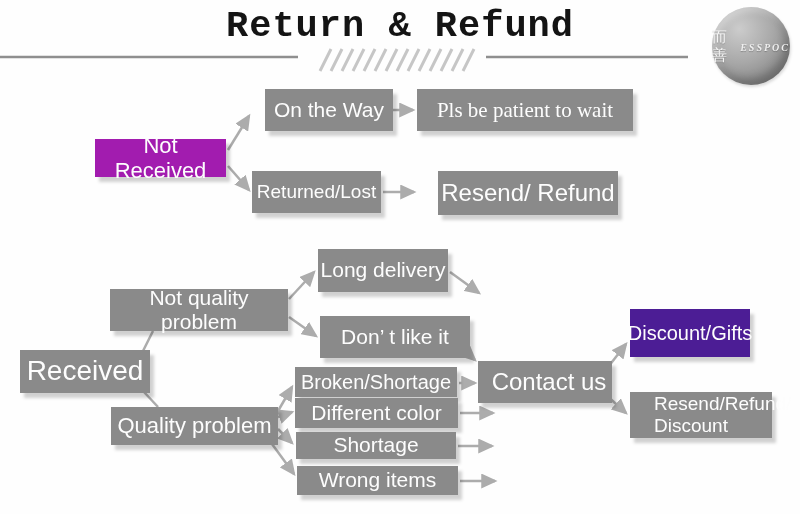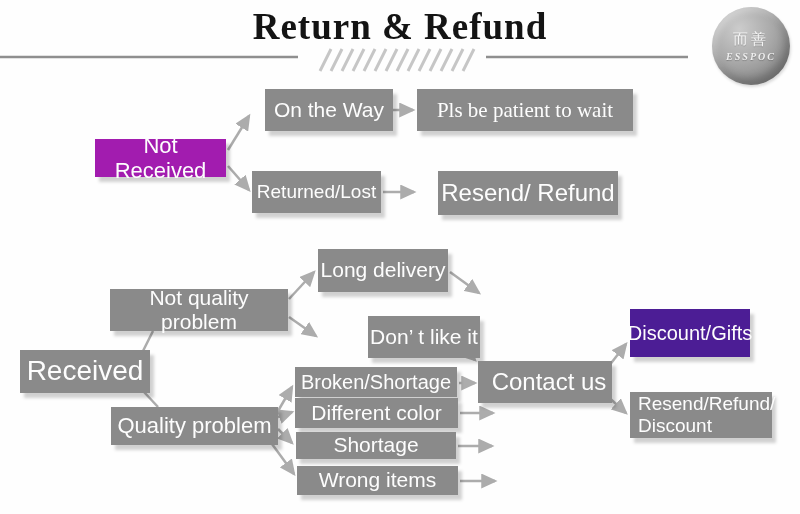--- a/index.html
+++ b/index.html
@@ -3,48 +3,48 @@
 <meta charset="utf-8">
 <style>
   html,body{margin:0;padding:0;}
   body{width:800px;height:514px;background:#ffffff;font-family:"Liberation Sans",sans-serif;}
   #stage{position:relative;width:800px;height:514px;background:#fefefe;overflow:hidden;}
 
   
   .page-title{
     position:absolute;left:0;top:5px;width:100%;
     text-align:center;
-    font-family:Liberation Serif, serif;
+    font-family:Liberation Mono, monospace;
     font-weight:700;font-size:37px;color:#141414;letter-spacing:1px;
   }
   .logo{
     position:absolute;left:712px;top:7px;width:78px;height:78px;border-radius:50%;
     background:radial-gradient(circle at 35% 28%, #cccccc 0%, #a8a8a8 45%, #8e8e8e 70%, #7c7c7c 100%);
     box-shadow:inset -4px -6px 8px rgba(0,0,0,0.22), inset 3px 4px 6px rgba(255,255,255,0.35), 1px 2px 3px rgba(0,0,0,0.15);
-    display:flex;flex-direction:column;align-items:center;justify-content:center;
+    display:flex;flex-direction:row;align-items:center;justify-content:center;
   }
   .logo .cjk{color:#f5f5f5;font-size:15px;letter-spacing:3px;line-height:1.2;text-shadow:0 1px 1px rgba(0,0,0,0.2);}
   .logo .brand{
     color:#efefef;font-family:"Liberation Serif",serif;font-style:italic;font-weight:700;
     font-size:10px;letter-spacing:2px;margin-top:3px;text-shadow:0 1px 1px rgba(0,0,0,0.25);
   }
 
   
   #lines-layer{position:absolute;left:0;top:0;width:800px;height:514px;z-index:1;}
 
   
   .flow-node{
     position:absolute;z-index:2;
     background:#8a8a8a;color:#fdfdfd;
     display:flex;align-items:center;justify-content:center;
     text-align:center;line-height:1.15;
     box-shadow:4px 5px 3px rgba(0,0,0,0.18);
     white-space:pre-line;
   }
-  .flow-node.align-left{justify-content:flex-start;text-align:left;padding-left:8px;box-sizing:border-box;}
+  .flow-node.align-left{justify-content:flex-start;text-align:left;padding-left:24px;box-sizing:border-box;}
 </style>
 </head>
 <body>
 
 <div id="stage">
   <div class="page-title">Return &amp; Refund</div>
 
   <div class="logo">
     <span class="cjk">而善</span>
     <span class="brand">ESSPOC</span>
@@ -96,21 +96,21 @@
 
   <div id="nodes-layer">
       <div class="flow-node" style="left: 95px; top: 139px; width: 131px; height: 38px; font-size: 22px; background: #a21caf; color: rgb(253, 253, 253);">Not Received</div>
       <div class="flow-node" style="left: 253px; top: 89px; width: 128px; height: 42px; font-size: 21px; background: rgb(138, 138, 138); color: rgb(253, 253, 253); margin-left: 12px;">On the Way</div>
       <div class="flow-node" style="left: 417px; top: 89px; width: 216px; height: 42px; font-size: 21px; background: rgb(138, 138, 138); color: rgb(253, 253, 253); font-family: Liberation Serif, serif;">Pls be patient to wait</div>
       <div class="flow-node" style="left: 252px; top: 171px; width: 129px; height: 42px; font-size: 19px; background: rgb(138, 138, 138); color: rgb(253, 253, 253);">Returned/Lost</div>
       <div class="flow-node" style="left: 438px; top: 171px; width: 180px; height: 44px; font-size: 24px; background: rgb(138, 138, 138); color: rgb(253, 253, 253);">Resend/ Refund</div>
       <div class="flow-node" style="left: 20px; top: 350px; width: 130px; height: 43px; font-size: 28px; background: rgb(138, 138, 138); color: rgb(253, 253, 253);">Received</div>
       <div class="flow-node" style="left: 110px; top: 289px; width: 178px; height: 42px; font-size: 21px; background: rgb(138, 138, 138); color: rgb(253, 253, 253);">Not quality problem</div>
       <div class="flow-node" style="left: 318px; top: 249px; width: 130px; height: 43px; font-size: 21px; background: rgb(138, 138, 138); color: rgb(253, 253, 253);">Long delivery</div>
-      <div class="flow-node" style="left: 320px; top: 316px; width: 112px; height: 42px; font-size: 21px; background: rgb(138, 138, 138); color: rgb(253, 253, 253); margin-left: 48px;">Don’ t like it</div>
+      <div class="flow-node" style="left: 320px; top: 316px; width: 150px; height: 42px; font-size: 21px; background: rgb(138, 138, 138); color: rgb(253, 253, 253);">Don’ t like it</div>
       <div class="flow-node" style="left: 111px; top: 407px; width: 167px; height: 38px; font-size: 22px; background: rgb(138, 138, 138); color: rgb(253, 253, 253);">Quality problem</div>
       <div class="flow-node" style="left: 295px; top: 367px; width: 162px; height: 30px; font-size: 20px; background: rgb(138, 138, 138); color: rgb(253, 253, 253);">Broken/Shortage</div>
       <div class="flow-node" style="left: 295px; top: 398px; width: 163px; height: 30px; font-size: 21px; background: rgb(138, 138, 138); color: rgb(253, 253, 253);">Different color</div>
       <div class="flow-node" style="left: 296px; top: 432px; width: 160px; height: 27px; font-size: 21px; background: rgb(138, 138, 138); color: rgb(253, 253, 253);">Shortage</div>
       <div class="flow-node" style="left: 297px; top: 466px; width: 161px; height: 29px; font-size: 21px; background: rgb(138, 138, 138); color: rgb(253, 253, 253);">Wrong items</div>
       <div class="flow-node" style="left: 478px; top: 361px; width: 126px; height: 42px; font-size: 24px; background: rgb(138, 138, 138); color: rgb(253, 253, 253); padding-left: 8px;">Contact us</div>
       <div class="flow-node" style="left: 630px; top: 309px; width: 120px; height: 48px; font-size: 20px; background: #4c1d95; color: rgb(253, 253, 253);">Discount/Gifts</div>
       <div class="flow-node align-left" style="left: 630px; top: 392px; width: 142px; height: 46px; font-size: 19px; background: rgb(138, 138, 138); color: rgb(253, 253, 253);">Resend/Refund/
 Discount</div>
     </div>

